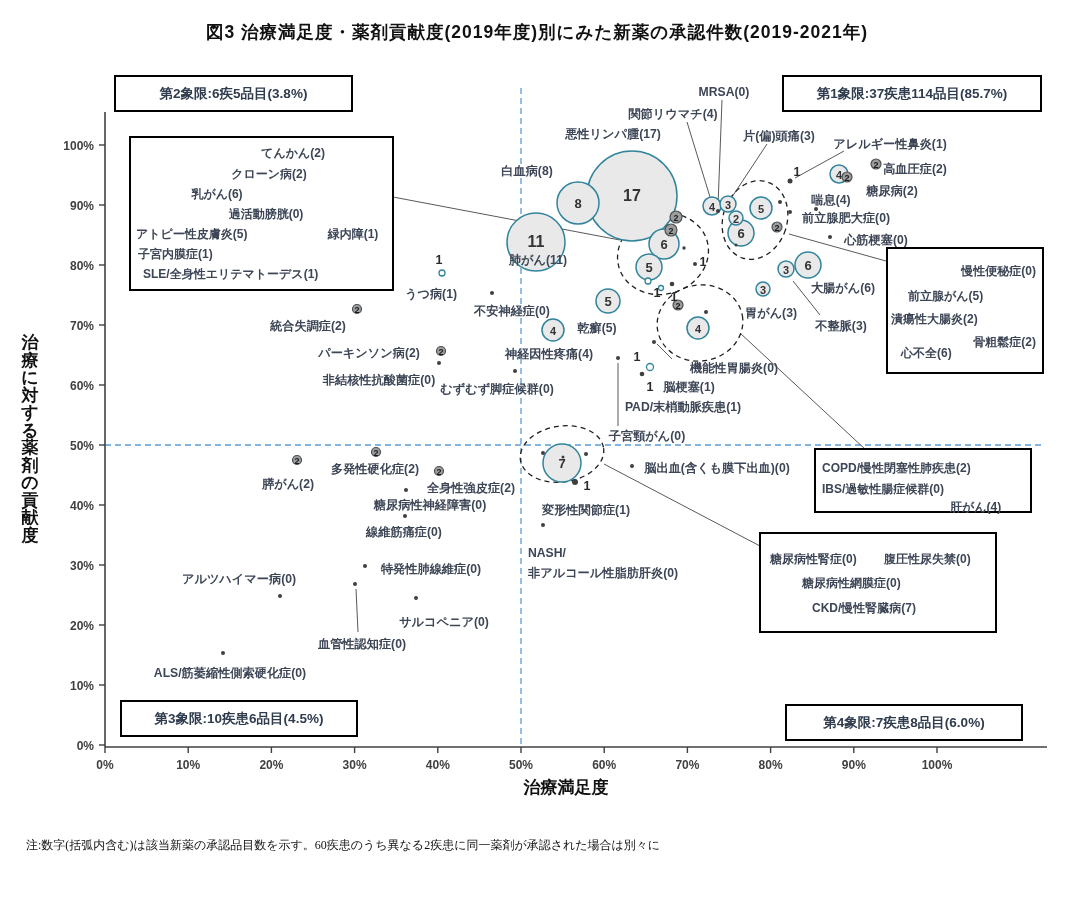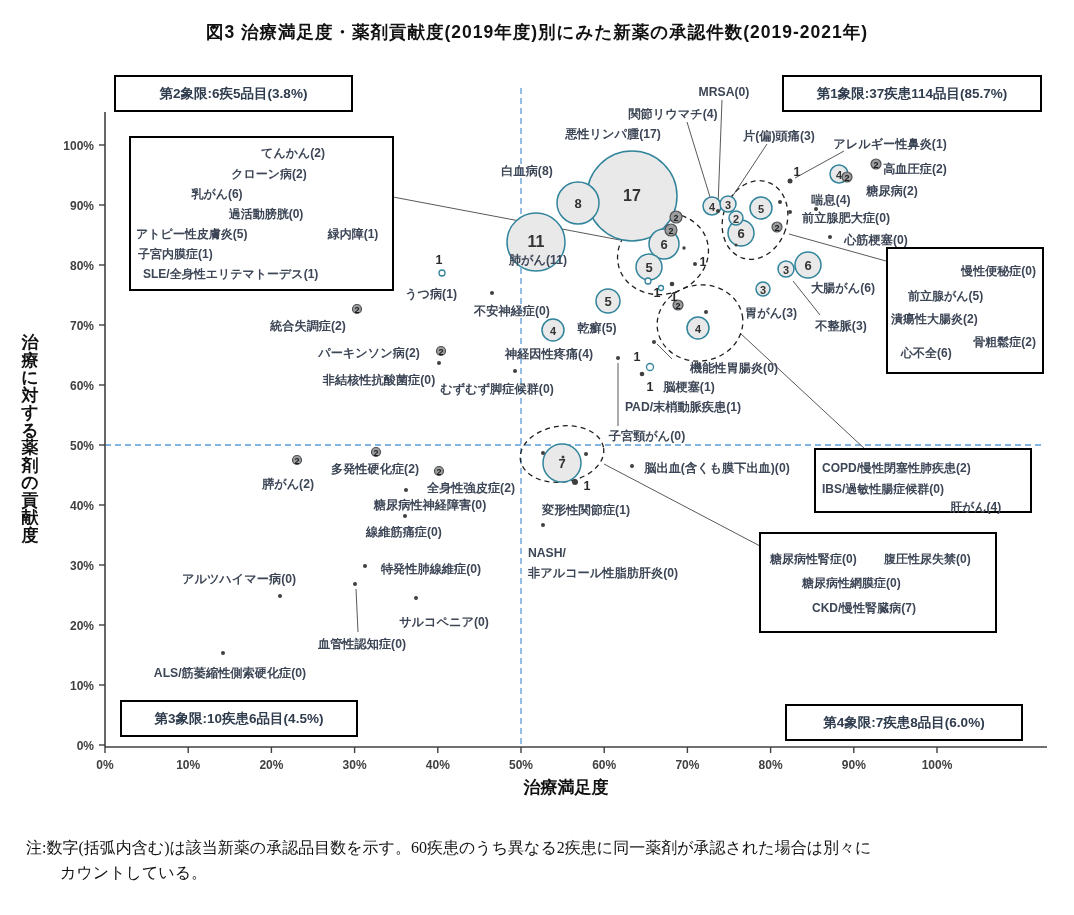--- a/index.html
+++ b/index.html
@@ -2,21 +2,21 @@
 <html><head>
 <meta charset="utf-8">
 <style>
   html,body{margin:0;padding:0;background:#fff;}
   .page{position:relative;width:1074px;height:915px;background:#fff;overflow:hidden;
         font-family:"Liberation Sans", sans-serif;}
   .fig-title{position:absolute;top:20px;left:0;width:100%;text-align:center;
         font-size:17.5px;font-weight:bold;color:#111;letter-spacing:1px;}
   svg{position:absolute;top:0;left:0;}
   .notes{position:absolute;top:836px;left:26px;width:1030px;
-        font-family:"Liberation Serif", serif;font-size:16px;color:#111;line-height:1.55;}
+        font-family:"Liberation Serif", serif;font-size:12px;color:#111;line-height:1.55;}
   .notes .indent{padding-left:34px;}
 </style>
 </head>
 <body>
 
 <div class="page">
   <div class="fig-title">図3 治療満足度・薬剤貢献度(2019年度)別にみた新薬の承認件数(2019-2021年)</div>
   <svg id="chart" width="1074" height="915" viewBox="0 0 1074 915" xmlns="http://www.w3.org/2000/svg">
       <line x1="521" y1="88" x2="521" y2="746" stroke="#5b9bd5" stroke-width="1.3" stroke-dasharray="6 4"></line>
       <line x1="105" y1="445" x2="1045" y2="445" stroke="#5b9bd5" stroke-width="1.3" stroke-dasharray="6 4"></line>
@@ -253,15 +253,14 @@
       <text x="233.5" y="98" text-anchor="middle" font-size="13.5" font-weight="bold" fill="#2f3c4e" font-family="&quot;Liberation Sans&quot;, sans-serif">第2象限:6疾5品目(3.8%)</text>
       <rect x="783" y="76" width="258" height="35" fill="#ffffff" stroke="#000000" stroke-width="2"></rect>
       <text x="912" y="98" text-anchor="middle" font-size="13.5" font-weight="bold" fill="#2f3c4e" font-family="&quot;Liberation Sans&quot;, sans-serif">第1象限:37疾患114品目(85.7%)</text>
       <rect x="121" y="701" width="236" height="35" fill="#ffffff" stroke="#000000" stroke-width="2"></rect>
       <text x="239" y="723" text-anchor="middle" font-size="13.5" font-weight="bold" fill="#2f3c4e" font-family="&quot;Liberation Sans&quot;, sans-serif">第3象限:10疾患6品目(4.5%)</text>
       <rect x="786" y="705" width="236" height="35" fill="#ffffff" stroke="#000000" stroke-width="2"></rect>
       <text x="904" y="727" text-anchor="middle" font-size="13.5" font-weight="bold" fill="#2f3c4e" font-family="&quot;Liberation Sans&quot;, sans-serif">第4象限:7疾患8品目(6.0%)</text>
     </svg>
   <div class="notes">
     <div>注:数字(括弧内含む)は該当新薬の承認品目数を示す。60疾患のうち異なる2疾患に同一薬剤が承認された場合は別々に</div>
-    <div class="indent">カウントしている。</div>
   </div>
 </div>
 
 </body></html>

